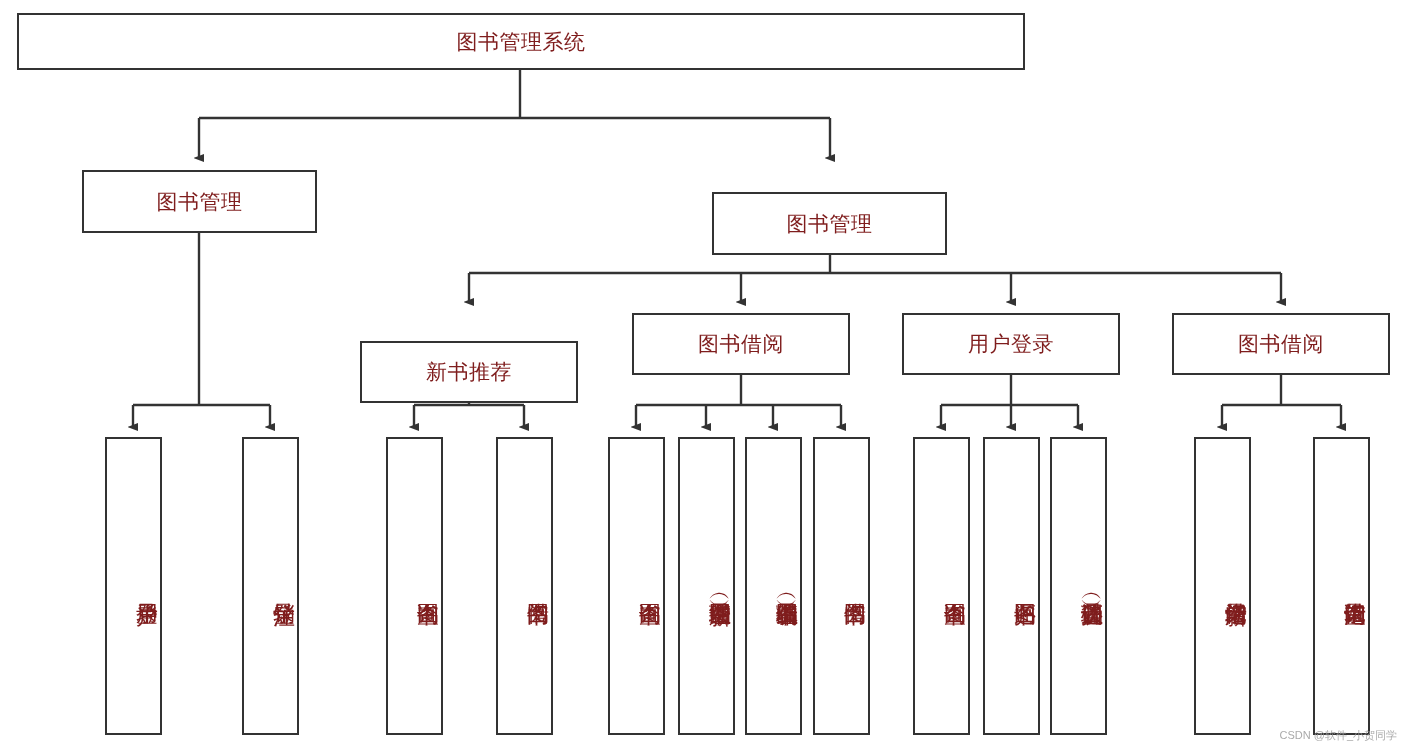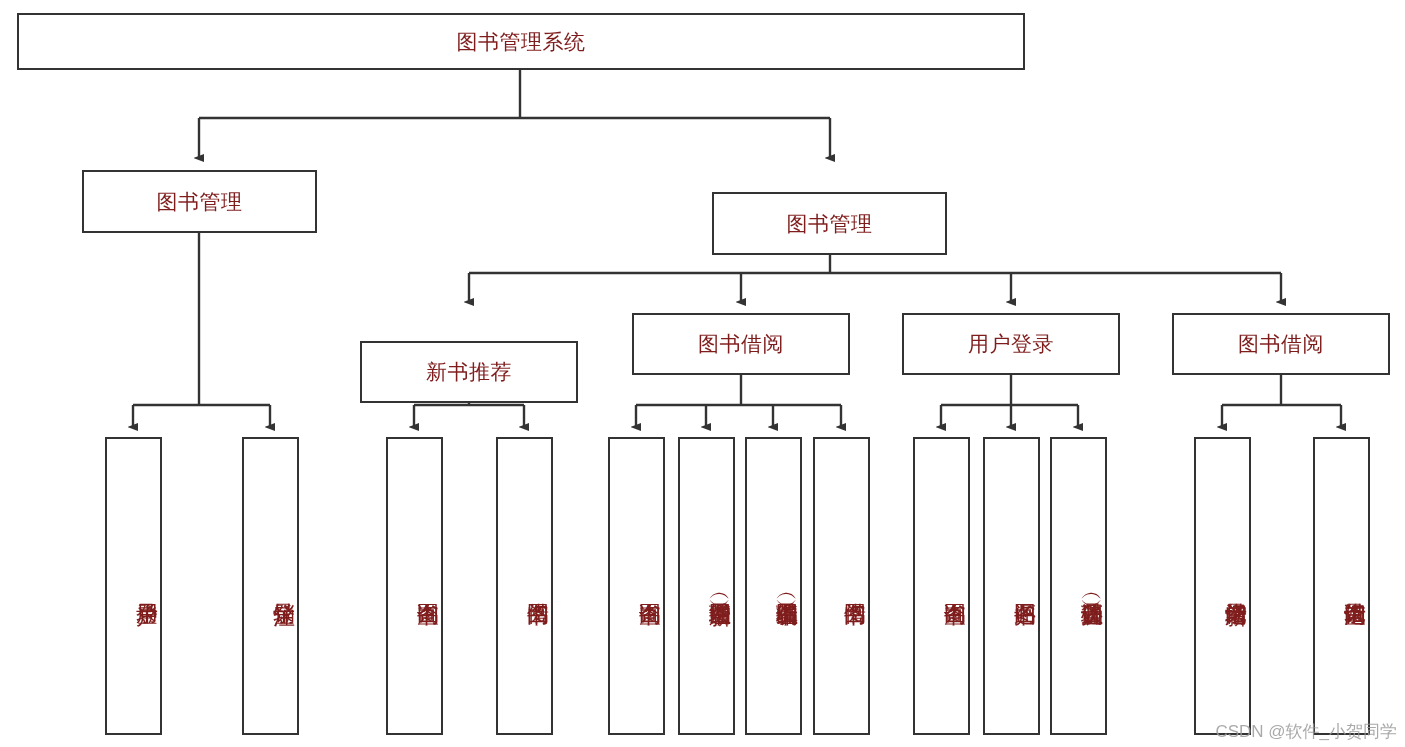--- a/index.html
+++ b/index.html
@@ -51,21 +51,21 @@
     white-space: pre-line;
   }
   .node.v .lbl {
     writing-mode: vertical-rl;
     text-orientation: upright;
   }
   #watermark {
     position: absolute;
     right: 8px;
     bottom: 4px;
-    font-size: 17px;
+    font-size: 11px;
     color: #9b9b9b;
     opacity: 0.85;
     white-space: nowrap;
     pointer-events: none;
   }
 </style>
 </head>
 <body>
 
 <div id="canvas">

